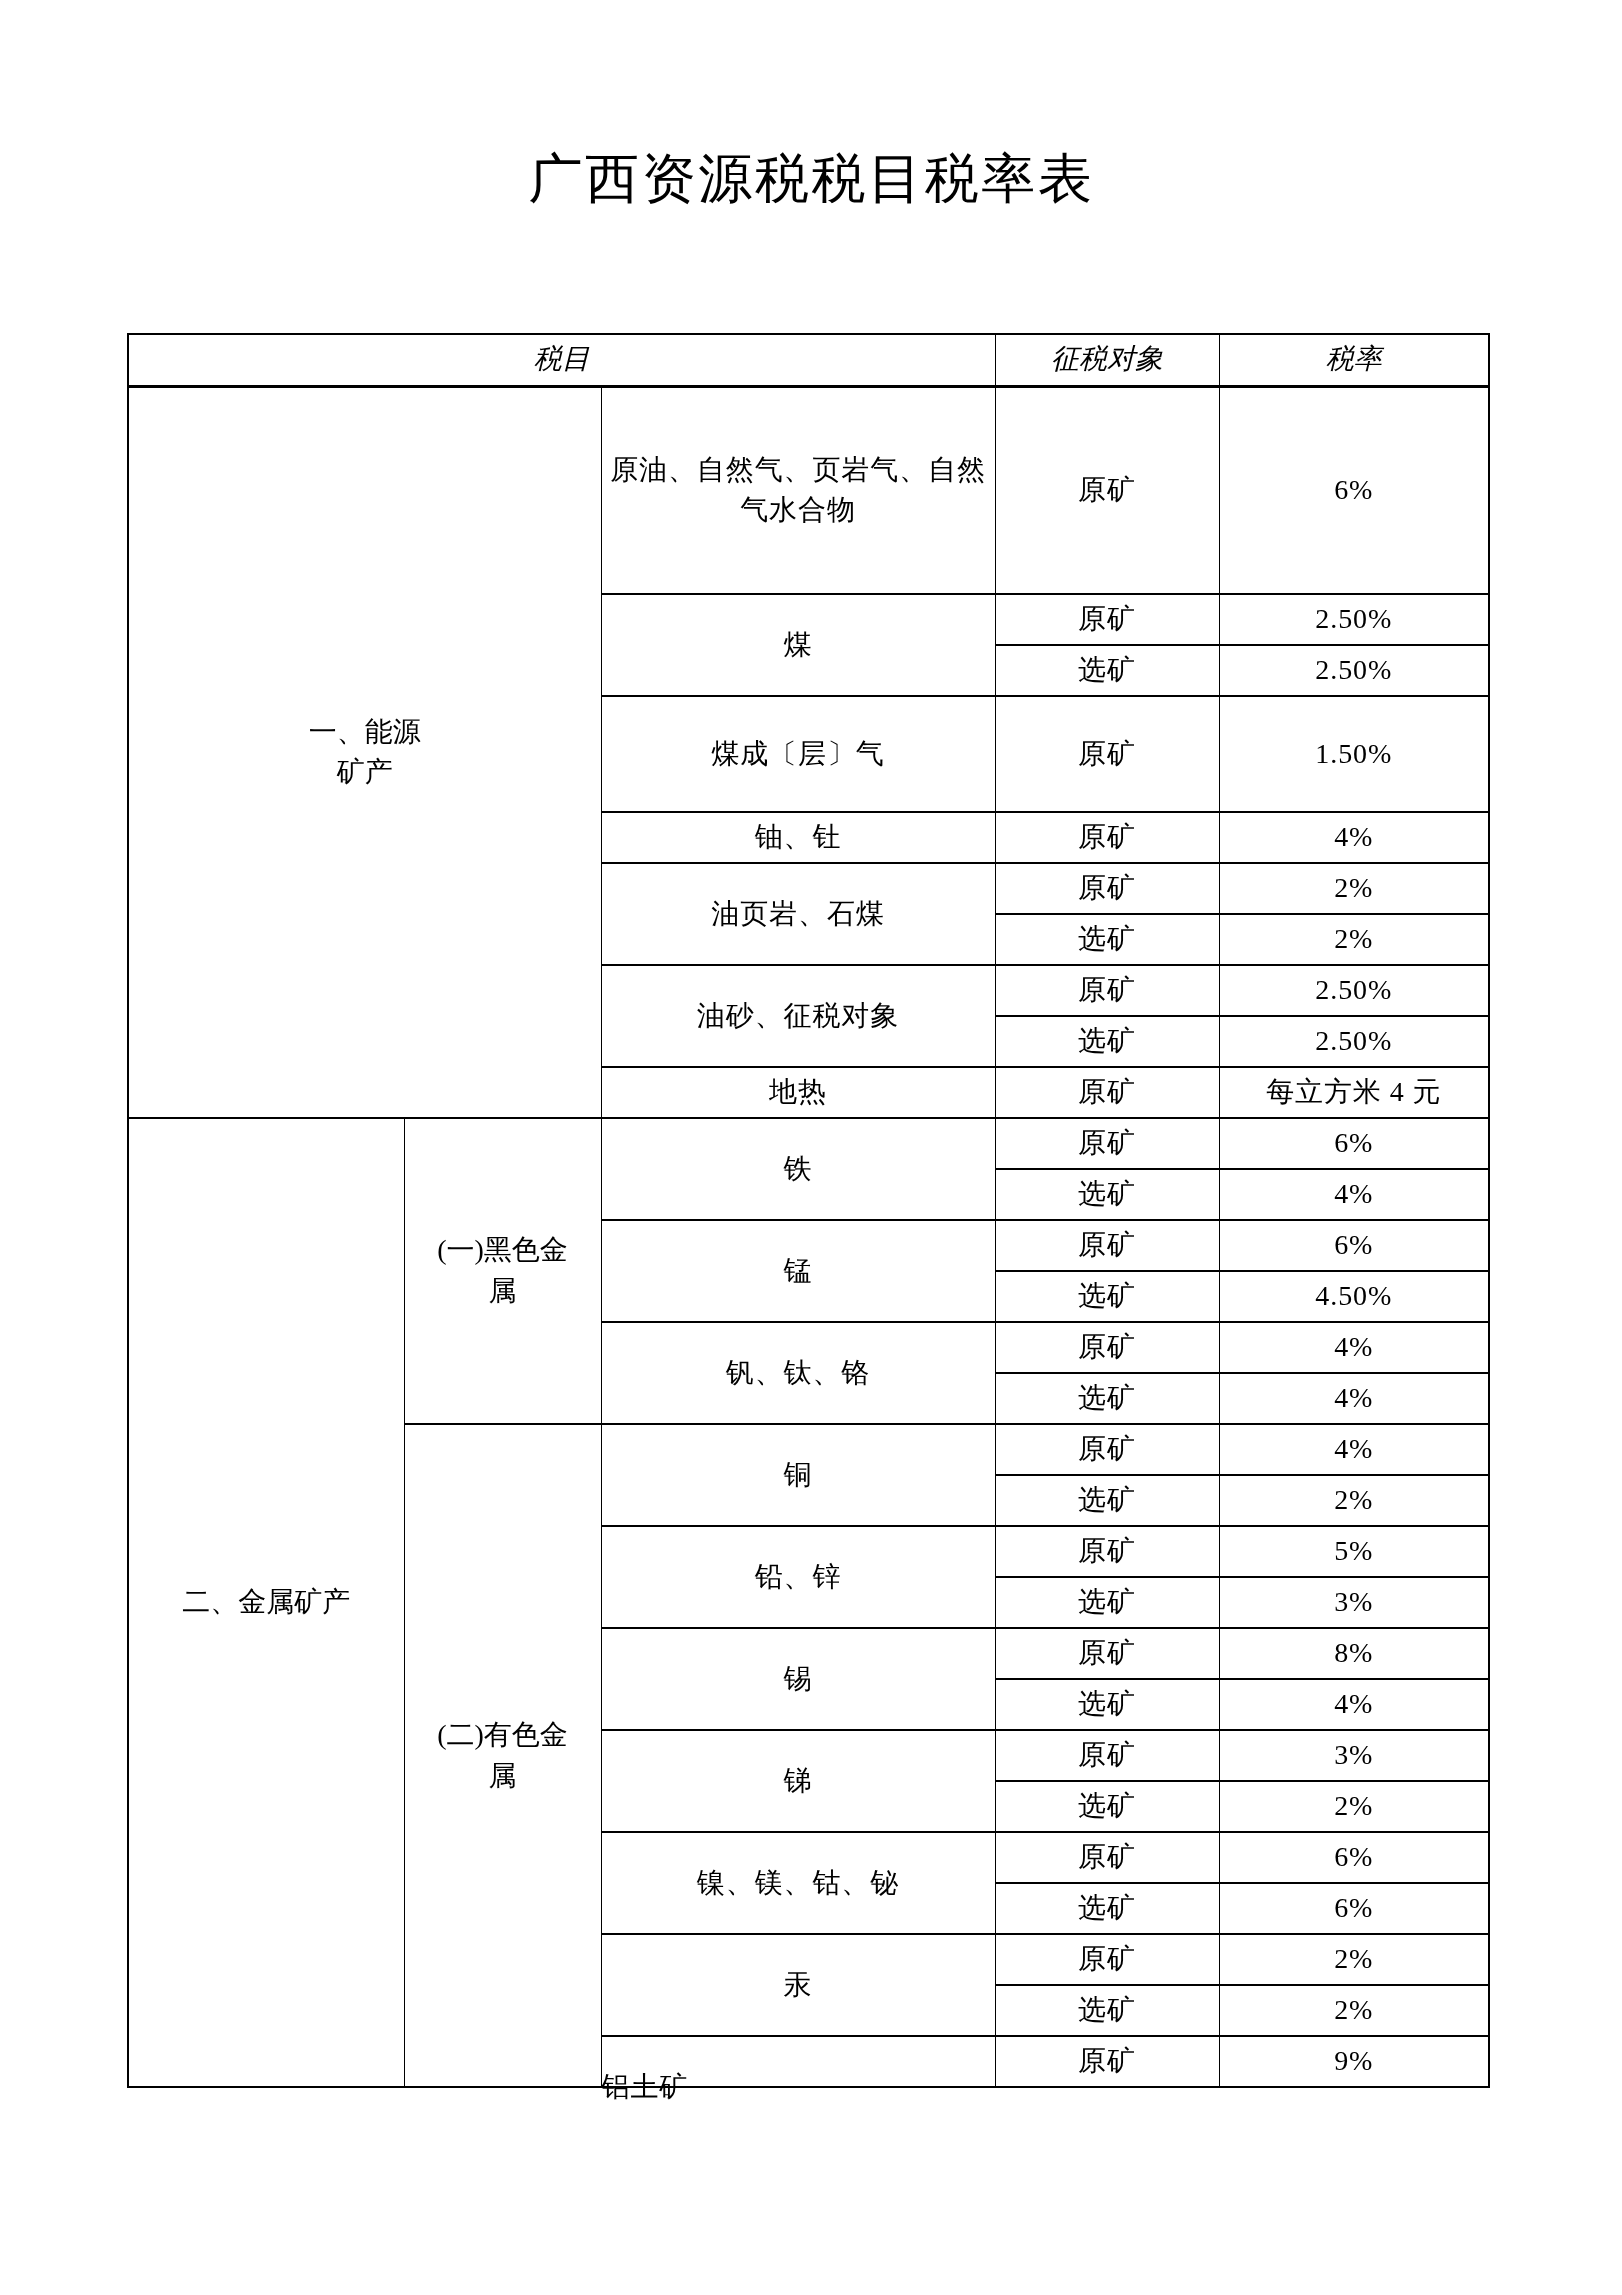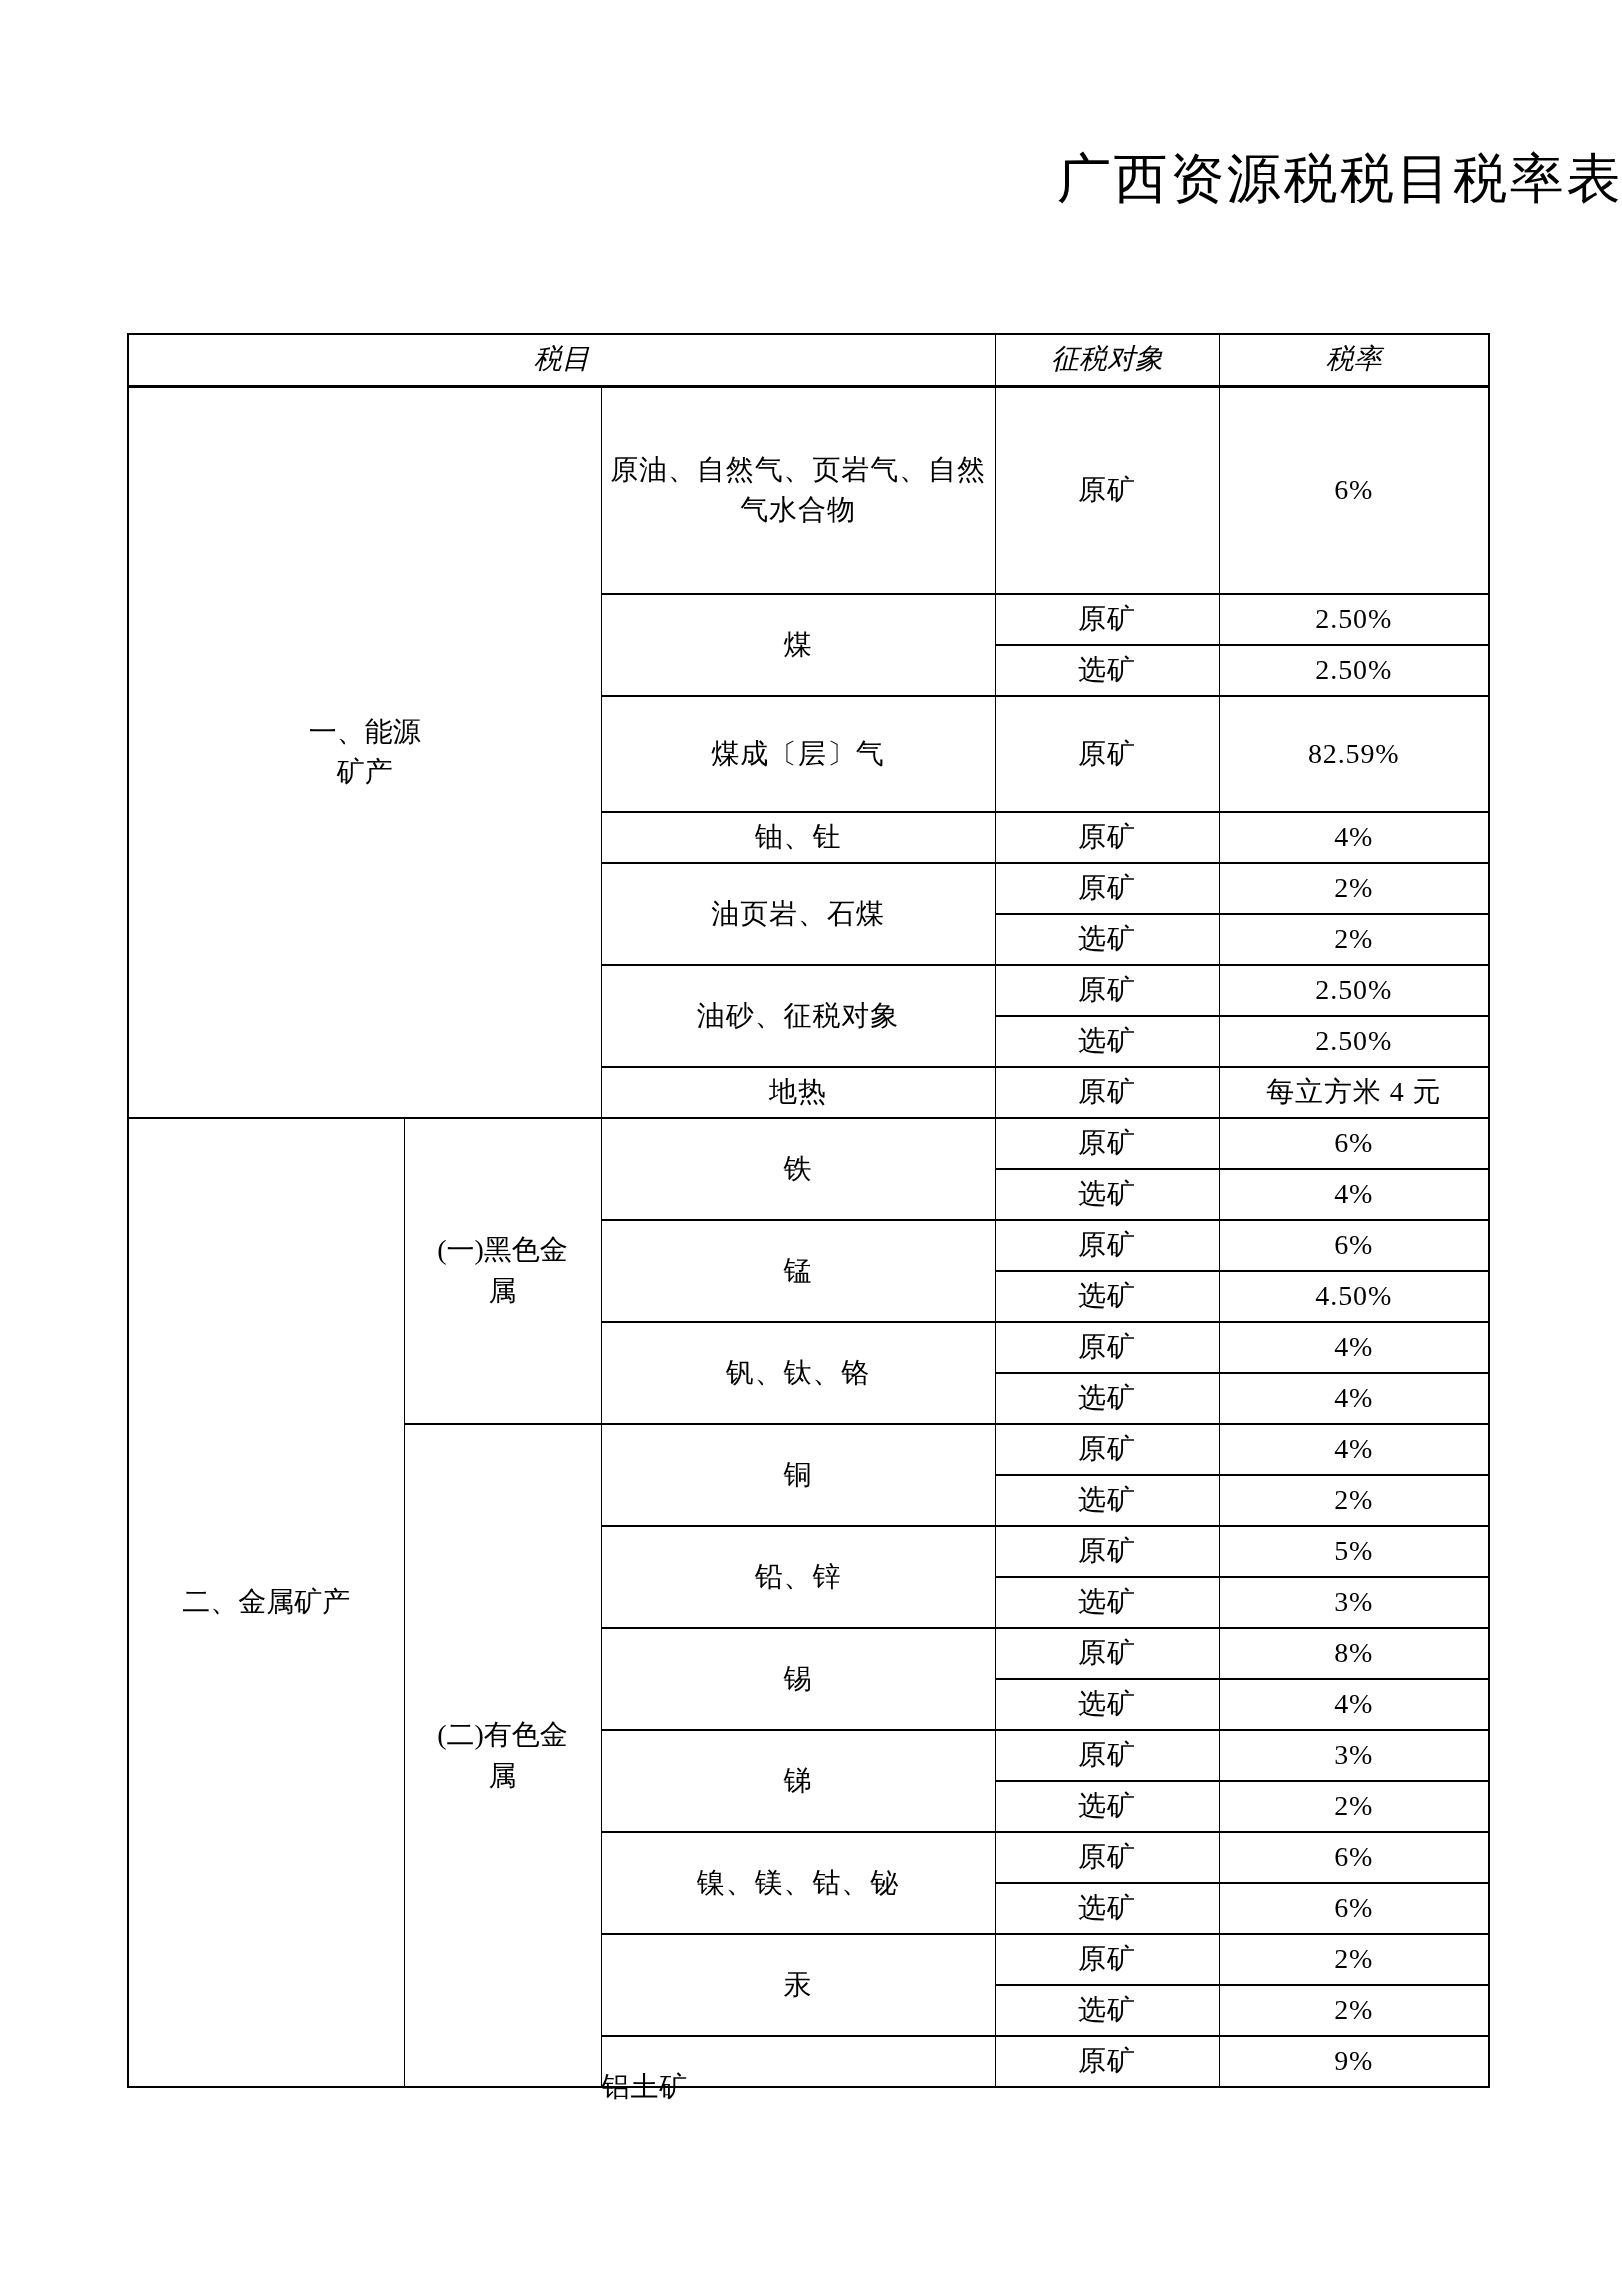--- a/index.html
+++ b/index.html
@@ -7,21 +7,21 @@
     position:relative;
     width:1623px; height:2295px;
     background:#ffffff;
     font-family:"Liberation Serif","DejaVu Serif",serif;
     color:#000;
     overflow:hidden;
   }
   .title {
     position:absolute;
     top:150px; left:0; width:100%;
-    text-align:right;
+    text-align:center;
     font-size:54px;
     letter-spacing:2.6px;
     line-height:1.1;
     white-space:nowrap;
   }
   table.tax {
     position:absolute;
     left:127px; top:333px;
     border-collapse:collapse;
     table-layout:fixed;
@@ -107,21 +107,21 @@
       <td class="obj">原矿</td>
       <td class="rate">2.50%</td>
     </tr>
     <tr class="rh-std">
       <td class="obj">选矿</td>
       <td class="rate">2.50%</td>
     </tr>
     <tr class="rh-gas">
       <td class="item">煤成〔层〕气</td>
       <td class="obj">原矿</td>
-      <td class="rate">82.59%</td>
+      <td class="rate">1.50%</td>
     </tr>
     <tr class="rh-std">
       <td class="item">铀、钍</td>
       <td class="obj">原矿</td>
       <td class="rate">4%</td>
     </tr>
     <tr class="rh-std">
       <td class="item" rowspan="2">油页岩、石煤</td>
       <td class="obj">原矿</td>
       <td class="rate">2%</td>

